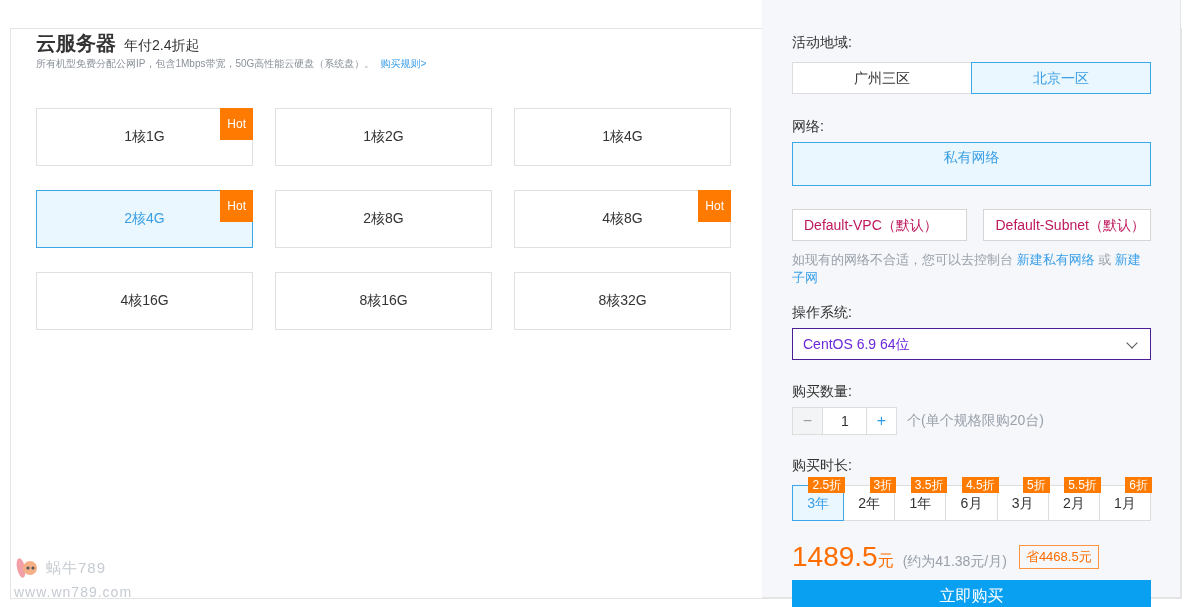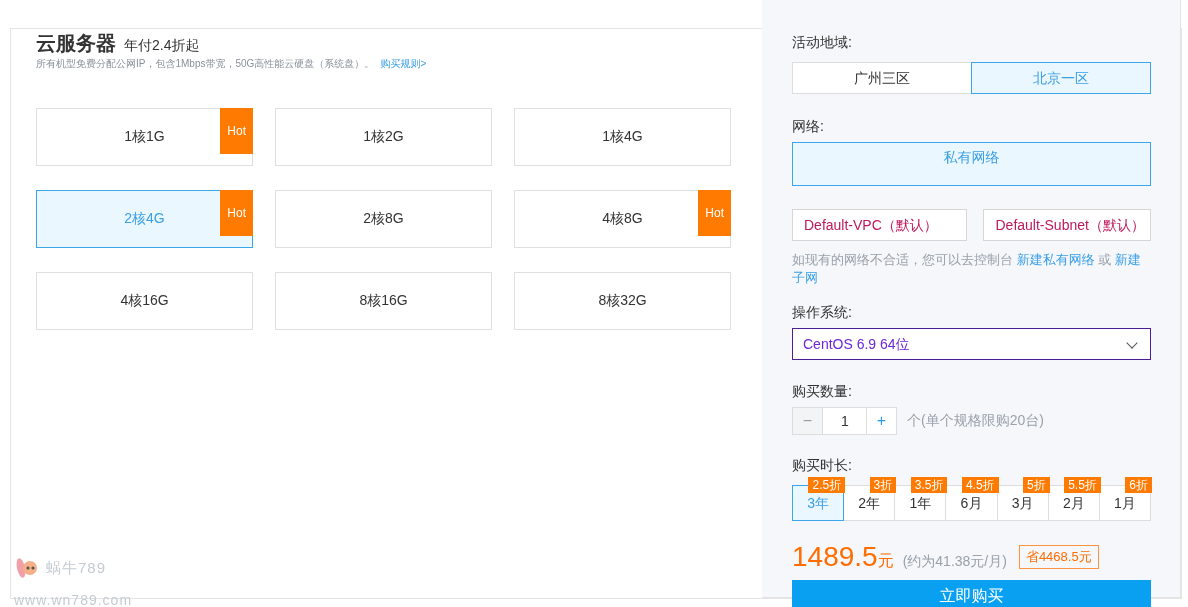--- a/index.html
+++ b/index.html
@@ -27,21 +27,21 @@
   }
   .spec-box {
     position:relative; height:58px; border:1px solid #e0e0e0; background:#fff;
     display:flex; align-items:center; justify-content:center;
     font-size:14px; color:#333; cursor:pointer;
   }
   .spec-box.selected { border-color:#3ba7ea; background:#eaf7fe; color:#3b9fe6; }
   .hot-badge {
     position:absolute; top:-1px; right:-1px;
     background:#ff7a01; color:#fff; font-size:12px; line-height:16px;
-    padding:15px 7px;
+    padding:8px 7px;
   }
   
   .right-panel {
     position:absolute; left:762px; top:0; width:419px; height:598px;
     background:#f5f7fa; border-right:1px solid #e4e4e4; border-bottom:1px solid #e4e4e4;
     z-index:2; padding:32px 29px 0 30px;
   }
   .sec-label { font-size:14px; color:#333; line-height:20px; }
   .region-tabs { display:flex; margin-top:10px; }
   .region-tab {
@@ -107,21 +107,21 @@
     padding:2px 6px; margin-left:12px; align-self:center;
   }
   .buy-btn {
     margin-top:8px; height:32px; line-height:32px; text-align:center;
     background:#0aa0f2; color:#fff; font-size:16px; cursor:pointer;
   }
   
   .watermark { position:absolute; left:14px; top:556px; z-index:3; color:#c6cbd2; }
   .wm-row1 { display:flex; align-items:center; }
   .wm-name { font-size:15px; margin-left:6px; letter-spacing:1px; }
-  .wm-url { font-size:14px; margin-top:12px; letter-spacing:1px; }
+  .wm-url { font-size:14px; margin-top:4px; letter-spacing:1px; }
 </style>
 </head>
 <body>
 
 <div class="card"></div>
 
 <div class="left-col">
   <div class="title-row">
     <span class="page-title">云服务器</span>
     <span class="page-subtitle">年付2.4折起</span>

